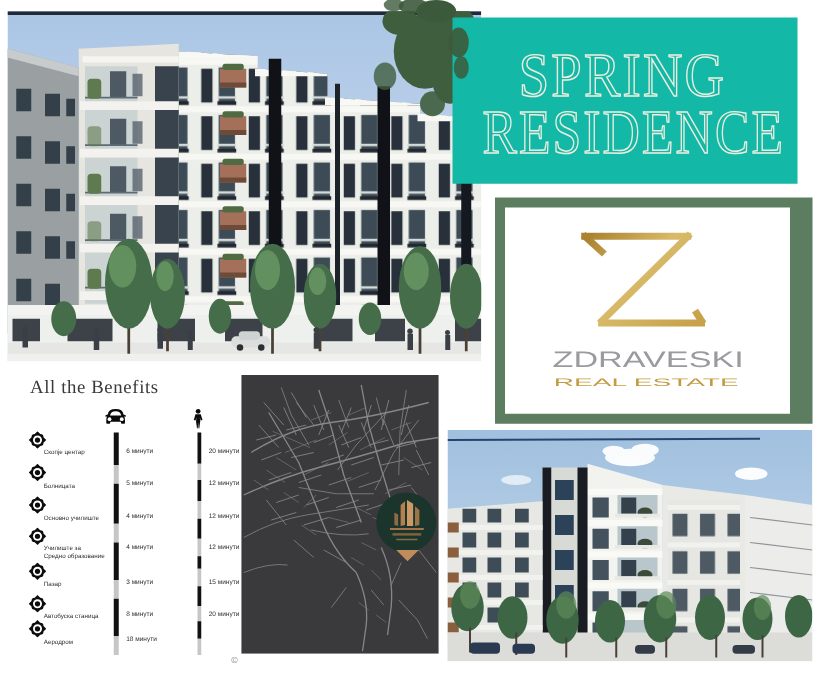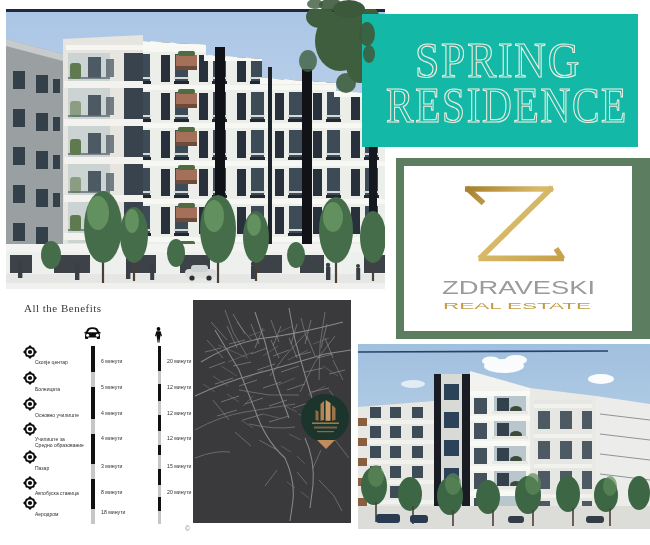--- a/index.html
+++ b/index.html
@@ -258,21 +258,21 @@
         <path d="M62.5,21.7 L79.5,37.2"></path>
         <path d="M158.7,93 L152,82.5"></path>
       </g>
       <text x="38" y="127.5" fill="#9a9a9f" font-family="Liberation Sans, sans-serif" font-size="18" textLength="153" lengthAdjust="spacingAndGlyphs">ZDRAVESKI</text>
       <text x="39" y="143" fill="#c29c42" font-family="Liberation Sans, sans-serif" font-size="8.7" textLength="148" lengthAdjust="spacingAndGlyphs">REAL ESTATE</text>
     </svg>
   </div>
 </div>
 
 <div class="abs" style="left:24px;top:302px;width:160px;height:14px;
-     font-family:'Liberation Serif',serif;font-size:11px;color:#3a3a3a;letter-spacing:0.5px;">All the Benefits</div>
+     font-family:'Liberation Serif',serif;font-size:15px;color:#3a3a3a;letter-spacing:0.5px;">All the Benefits</div>
 
 <div class="abs" style="left:83px;top:326px;">
 <svg width="19" height="14" viewBox="0 0 19 14">
   <path fill="#0b0b0b" d="M3.2,5.5 Q3.8,1.2 9.5,1.2 Q15.2,1.2 15.8,5.5 L17.6,6.2 L17.6,7.4 L16.4,7.2
     Q17,8 17,10.5 L17,12.2 Q17,13 16.2,13 L14.6,13 Q13.8,13 13.8,12.2 L13.8,11.4 L5.2,11.4 L5.2,12.2
     Q5.2,13 4.4,13 L2.8,13 Q2,13 2,12.2 L2,10.5 Q2,8 2.6,7.2 L1.4,7.4 L1.4,6.2 Z"></path>
   <path fill="#ffffff" d="M5,6.3 Q5.6,2.9 9.5,2.9 Q13.4,2.9 14,6.3 Z"></path>
   <circle cx="4.6" cy="9.3" r="1.5" fill="#ffffff"></circle>
   <circle cx="14.4" cy="9.3" r="1.5" fill="#ffffff"></circle>
 </svg>

